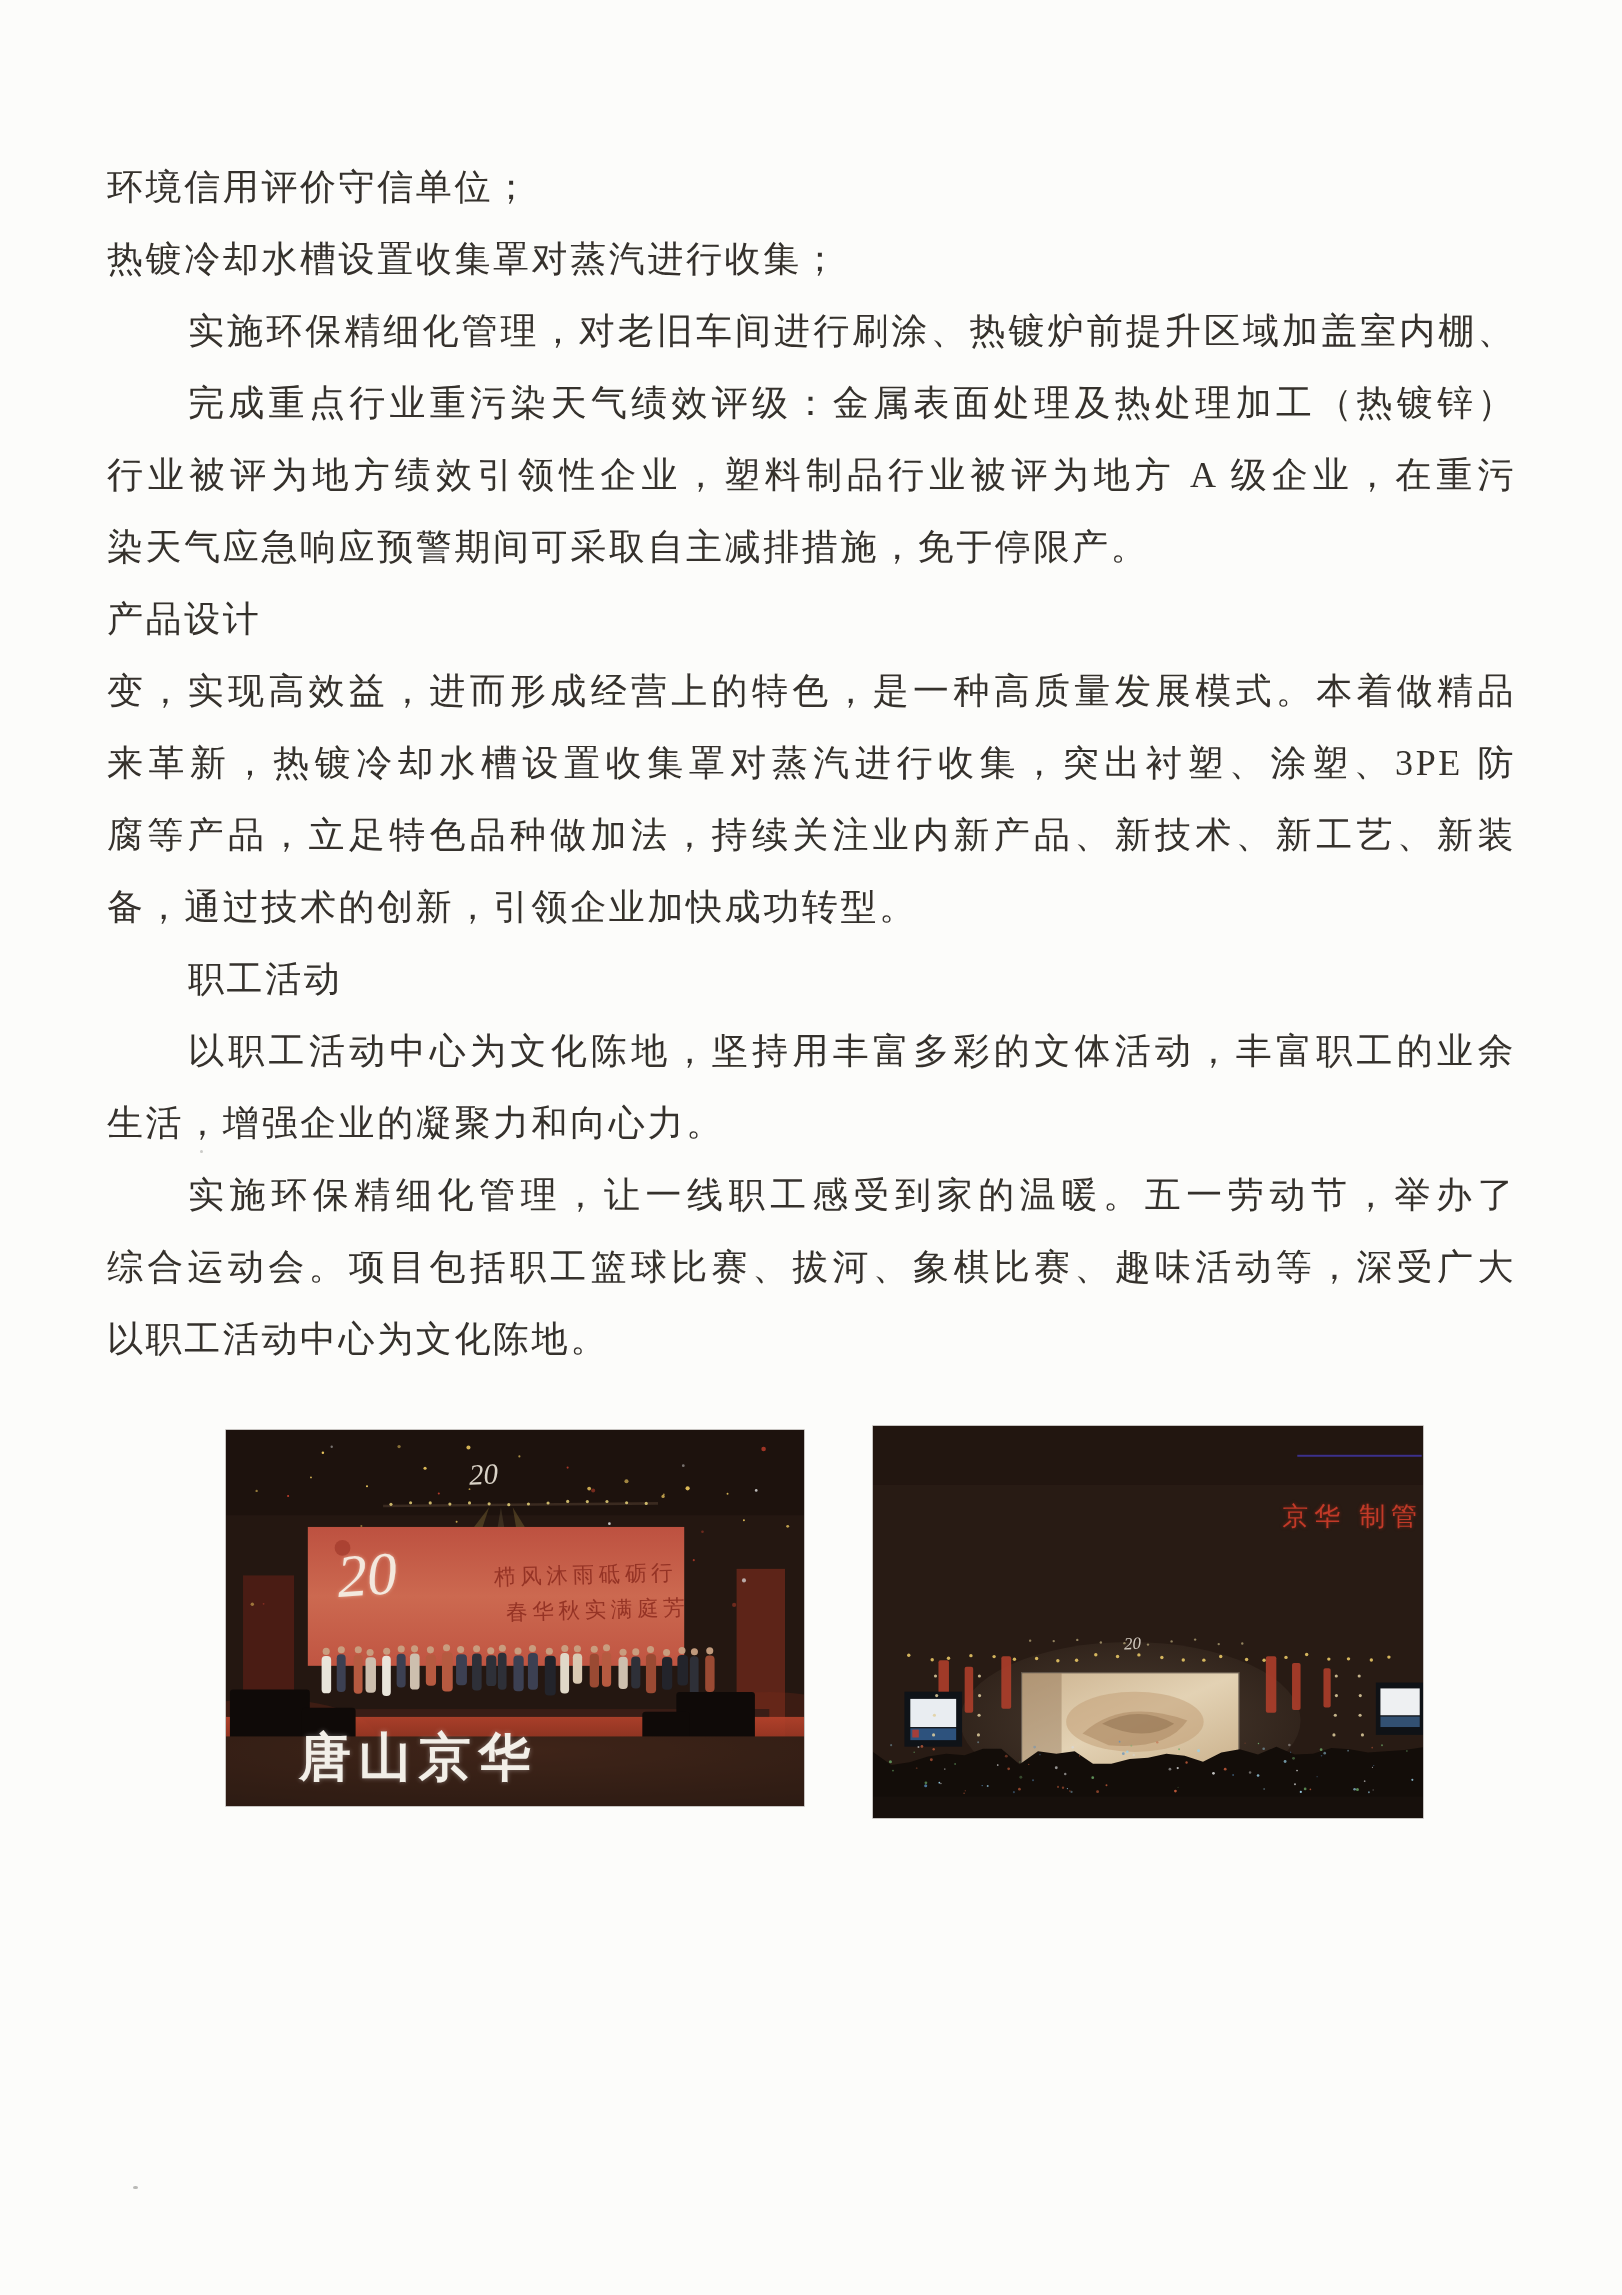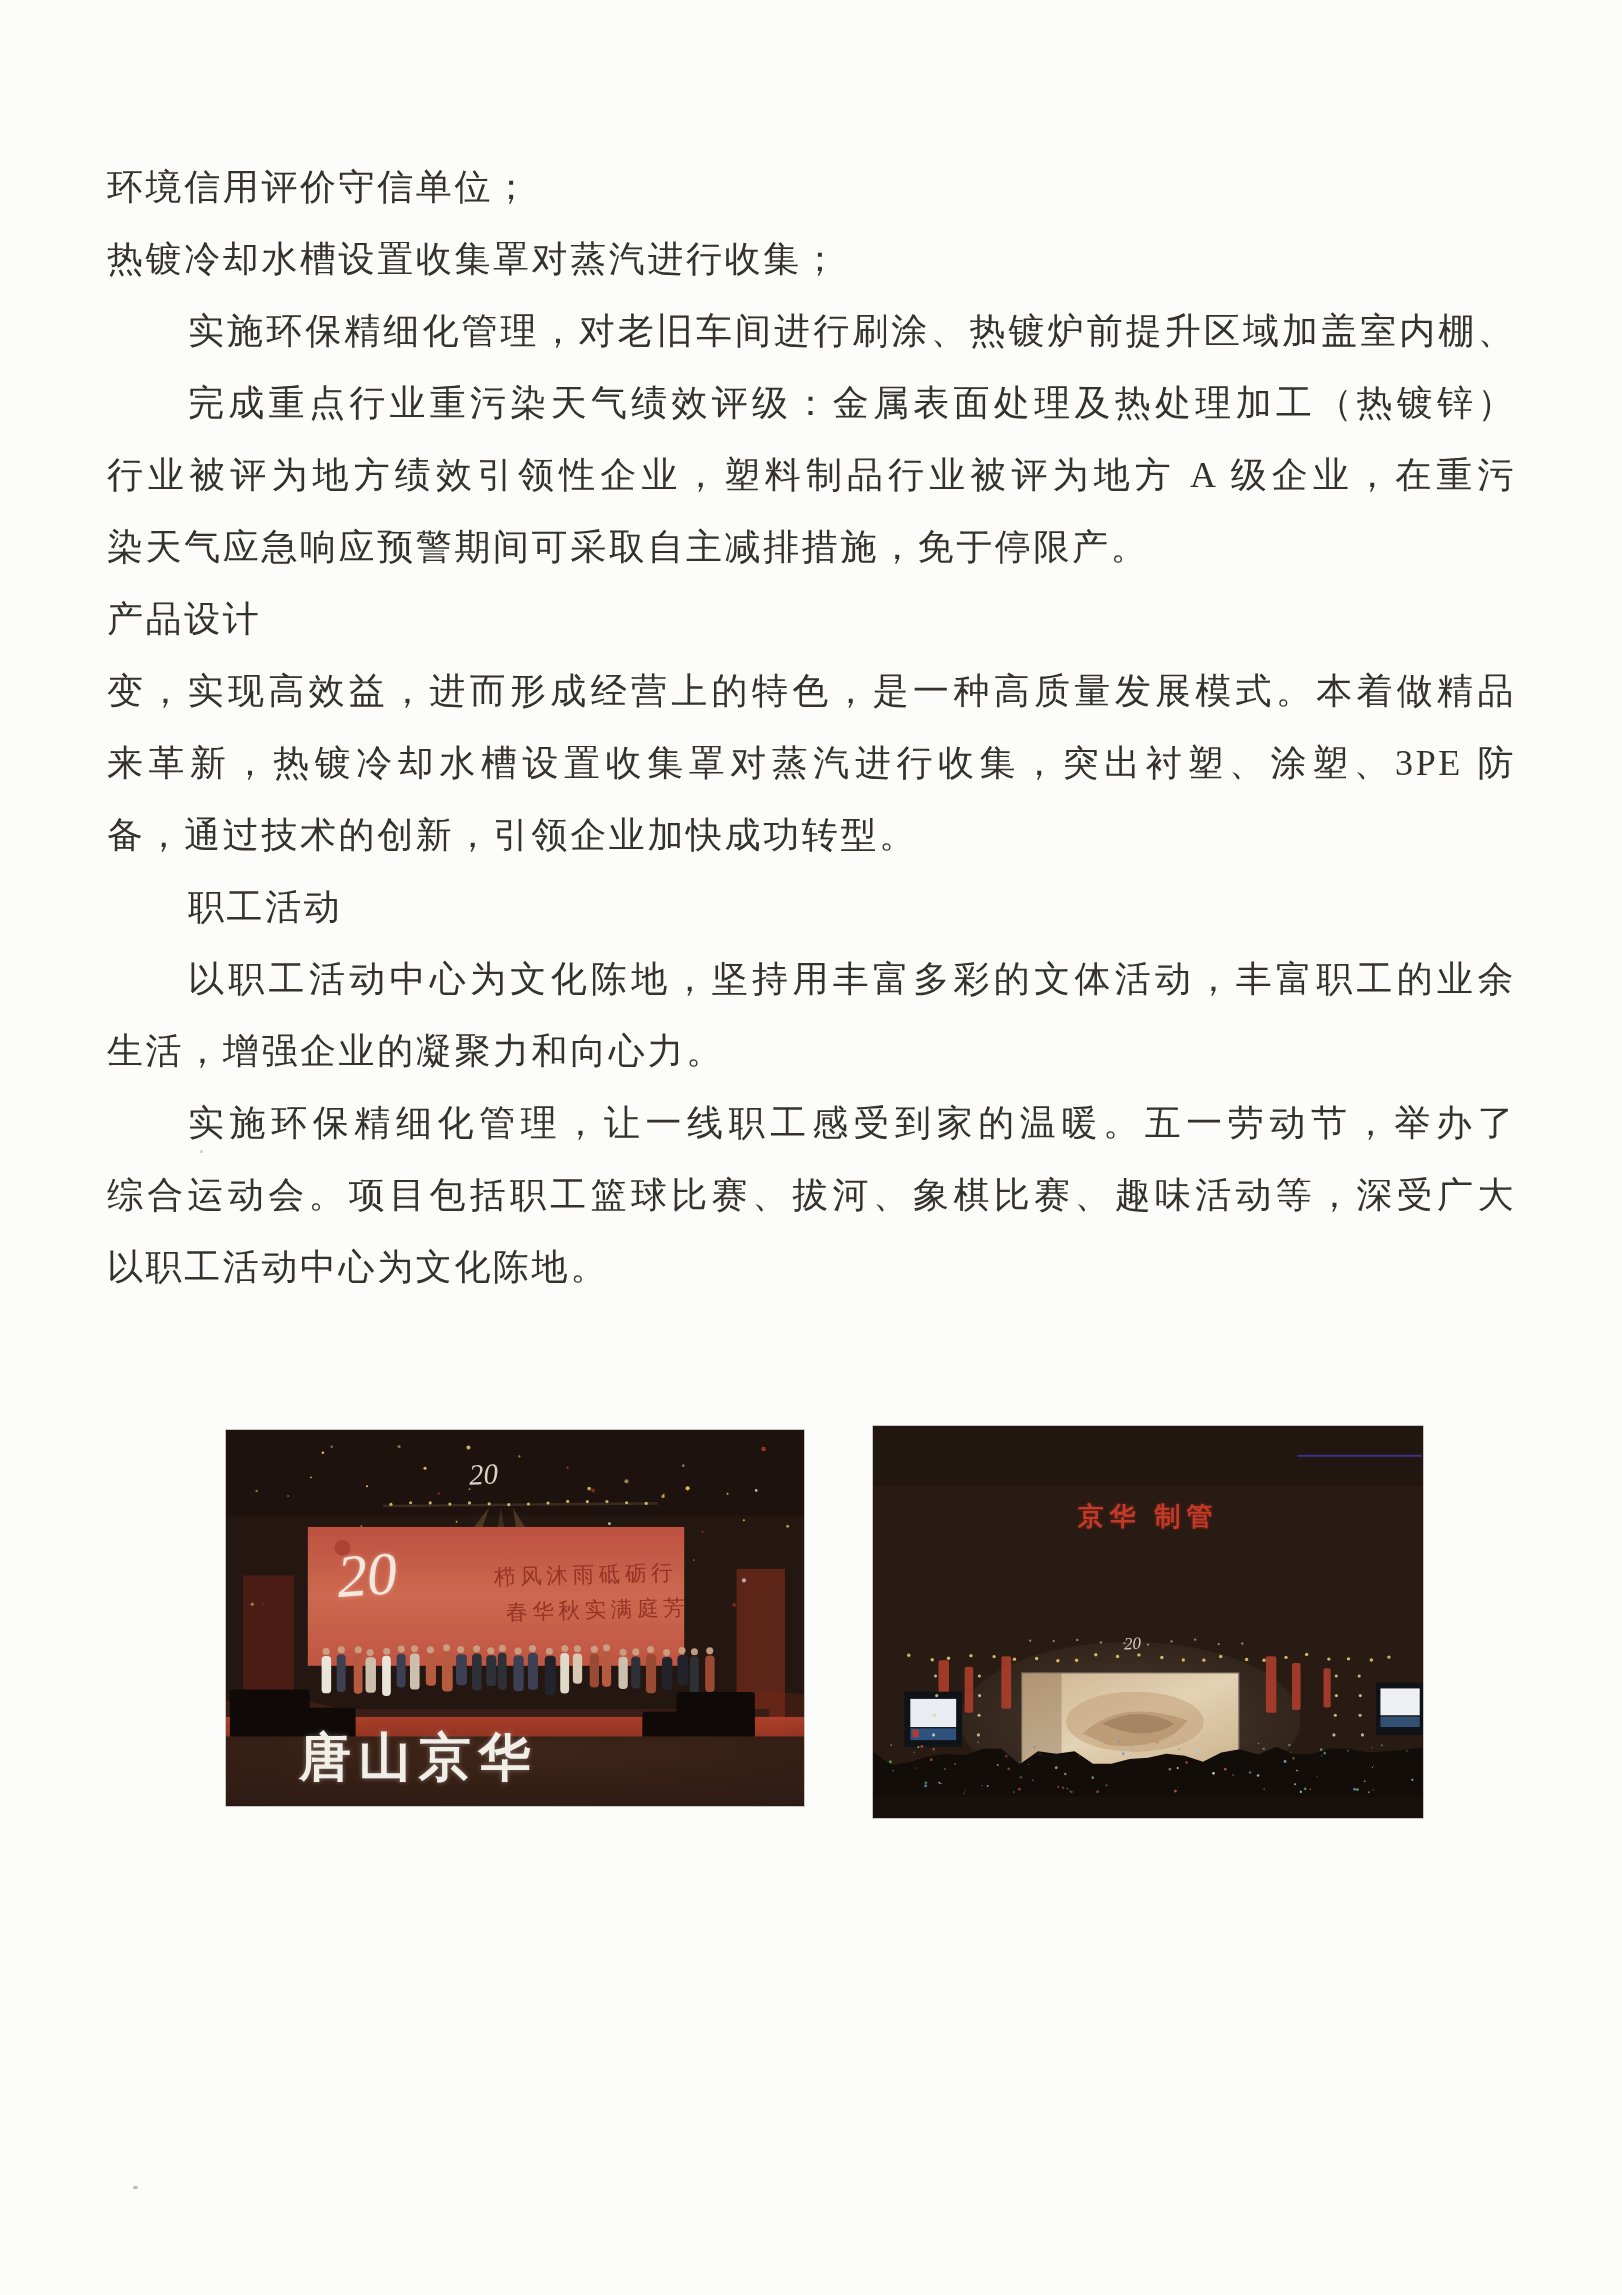--- a/index.html
+++ b/index.html
@@ -34,22 +34,22 @@
     opacity:.95;
   }
   .backdrop-cal{position:absolute; color:#8e2d20; font-size:21.6px; letter-spacing:4.6px; opacity:.88; transform:rotate(-1.5deg); white-space:nowrap;}
   .backdrop-cal.l1{left:268px; top:130px;}
   .backdrop-cal.l2{left:280px; top:165px;}
   .top-logo{
     position:absolute; left:243px; top:27.5px; font-size:29px; font-style:italic;
     color:#efe8dc; opacity:.9; transform:rotate(-3deg);
   }
   .led-text{
-    position:absolute; left:0; right:0; top:73px; text-align:center;
-    font-size:26px; font-weight:bold; letter-spacing:5.9px; color:var(--led-red,#c23a28);
+    position:absolute; left:0; right:0; top:73px; text-align:right;
+    font-size:26px; font-weight:normal; letter-spacing:5.9px; color:var(--led-red,#c23a28);
     font-family:"Liberation Sans","DejaVu Sans",sans-serif;
     text-shadow:0 0 3.3px rgba(200,50,30,.55); filter:blur(0.3px);
   }
   .small-logo{
     position:absolute; left:230px; top:208px; width:59px; text-align:center;
     font-size:17px; font-style:italic; color:#efe8dc; opacity:.85; transform:rotate(-3deg);
   }
   .speck{position:absolute; border-radius:50%;}
   .speck.s1{left:133px; top:2186px; width:4.6px; height:3.3px; background:#8c8c88; opacity:.6;}
   .speck.s2{left:200px; top:1150px; width:3.3px; height:3.3px; background:#9a9a96; opacity:.5;}
@@ -62,20 +62,21 @@
   <div class="text-column" id="text-column">
       <div class="line">环境信用评价守信单位；</div>
       <div class="line">热镀冷却水槽设置收集罩对蒸汽进行收集；</div>
       <div class="line justify indent">实施环保精细化管理，对老旧车间进行刷涂、热镀炉前提升区域加盖室内棚、</div>
       <div class="line justify indent">完成重点行业重污染天气绩效评级：金属表面处理及热处理加工（热镀锌）</div>
       <div class="line justify">行业被评为地方绩效引领性企业，塑料制品行业被评为地方 A 级企业，在重污</div>
       <div class="line">染天气应急响应预警期间可采取自主减排措施，免于停限产。</div>
       <div class="line">产品设计</div>
       <div class="line justify">变，实现高效益，进而形成经营上的特色，是一种高质量发展模式。本着做精品</div>
       <div class="line justify">来革新，热镀冷却水槽设置收集罩对蒸汽进行收集，突出衬塑、涂塑、3PE 防</div>
+      <div class="line justify">腐等产品，立足特色品种做加法，持续关注业内新产品、新技术、新工艺、新装</div>
       <div class="line">备，通过技术的创新，引领企业加快成功转型。</div>
       <div class="line indent">职工活动</div>
       <div class="line justify indent">以职工活动中心为文化陈地，坚持用丰富多彩的文体活动，丰富职工的业余</div>
       <div class="line">生活，增强企业的凝聚力和向心力。</div>
       <div class="line justify indent">实施环保精细化管理，让一线职工感受到家的温暖。五一劳动节，举办了</div>
       <div class="line justify">综合运动会。项目包括职工篮球比赛、拔河、象棋比赛、趣味活动等，深受广大</div>
       <div class="line">以职工活动中心为文化陈地。</div>
     </div>
 
   <div class="photo photo-left">

